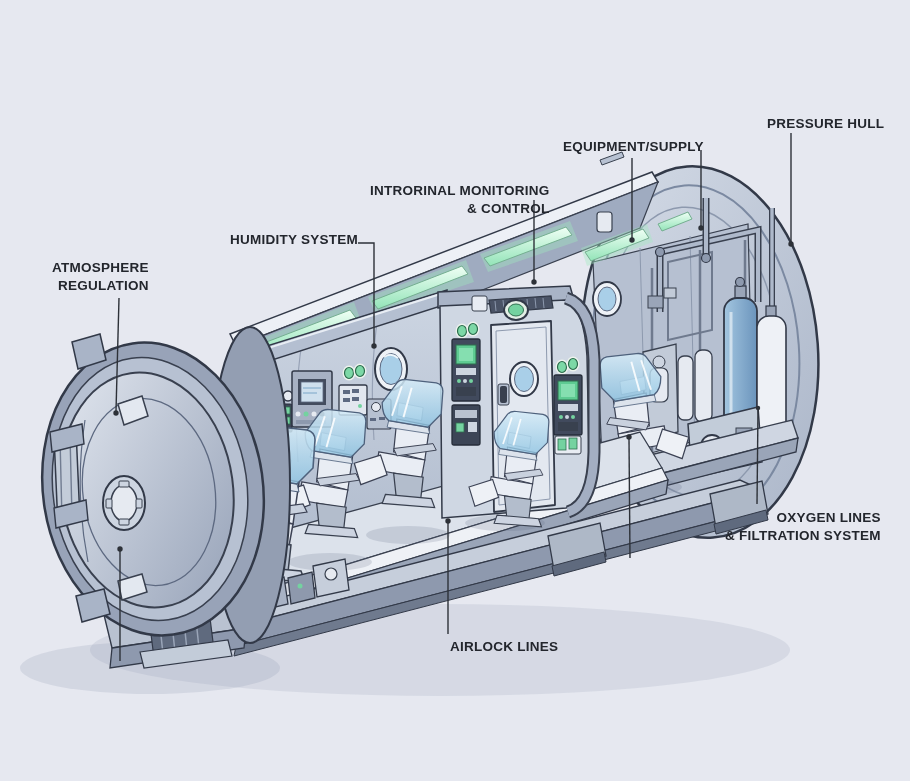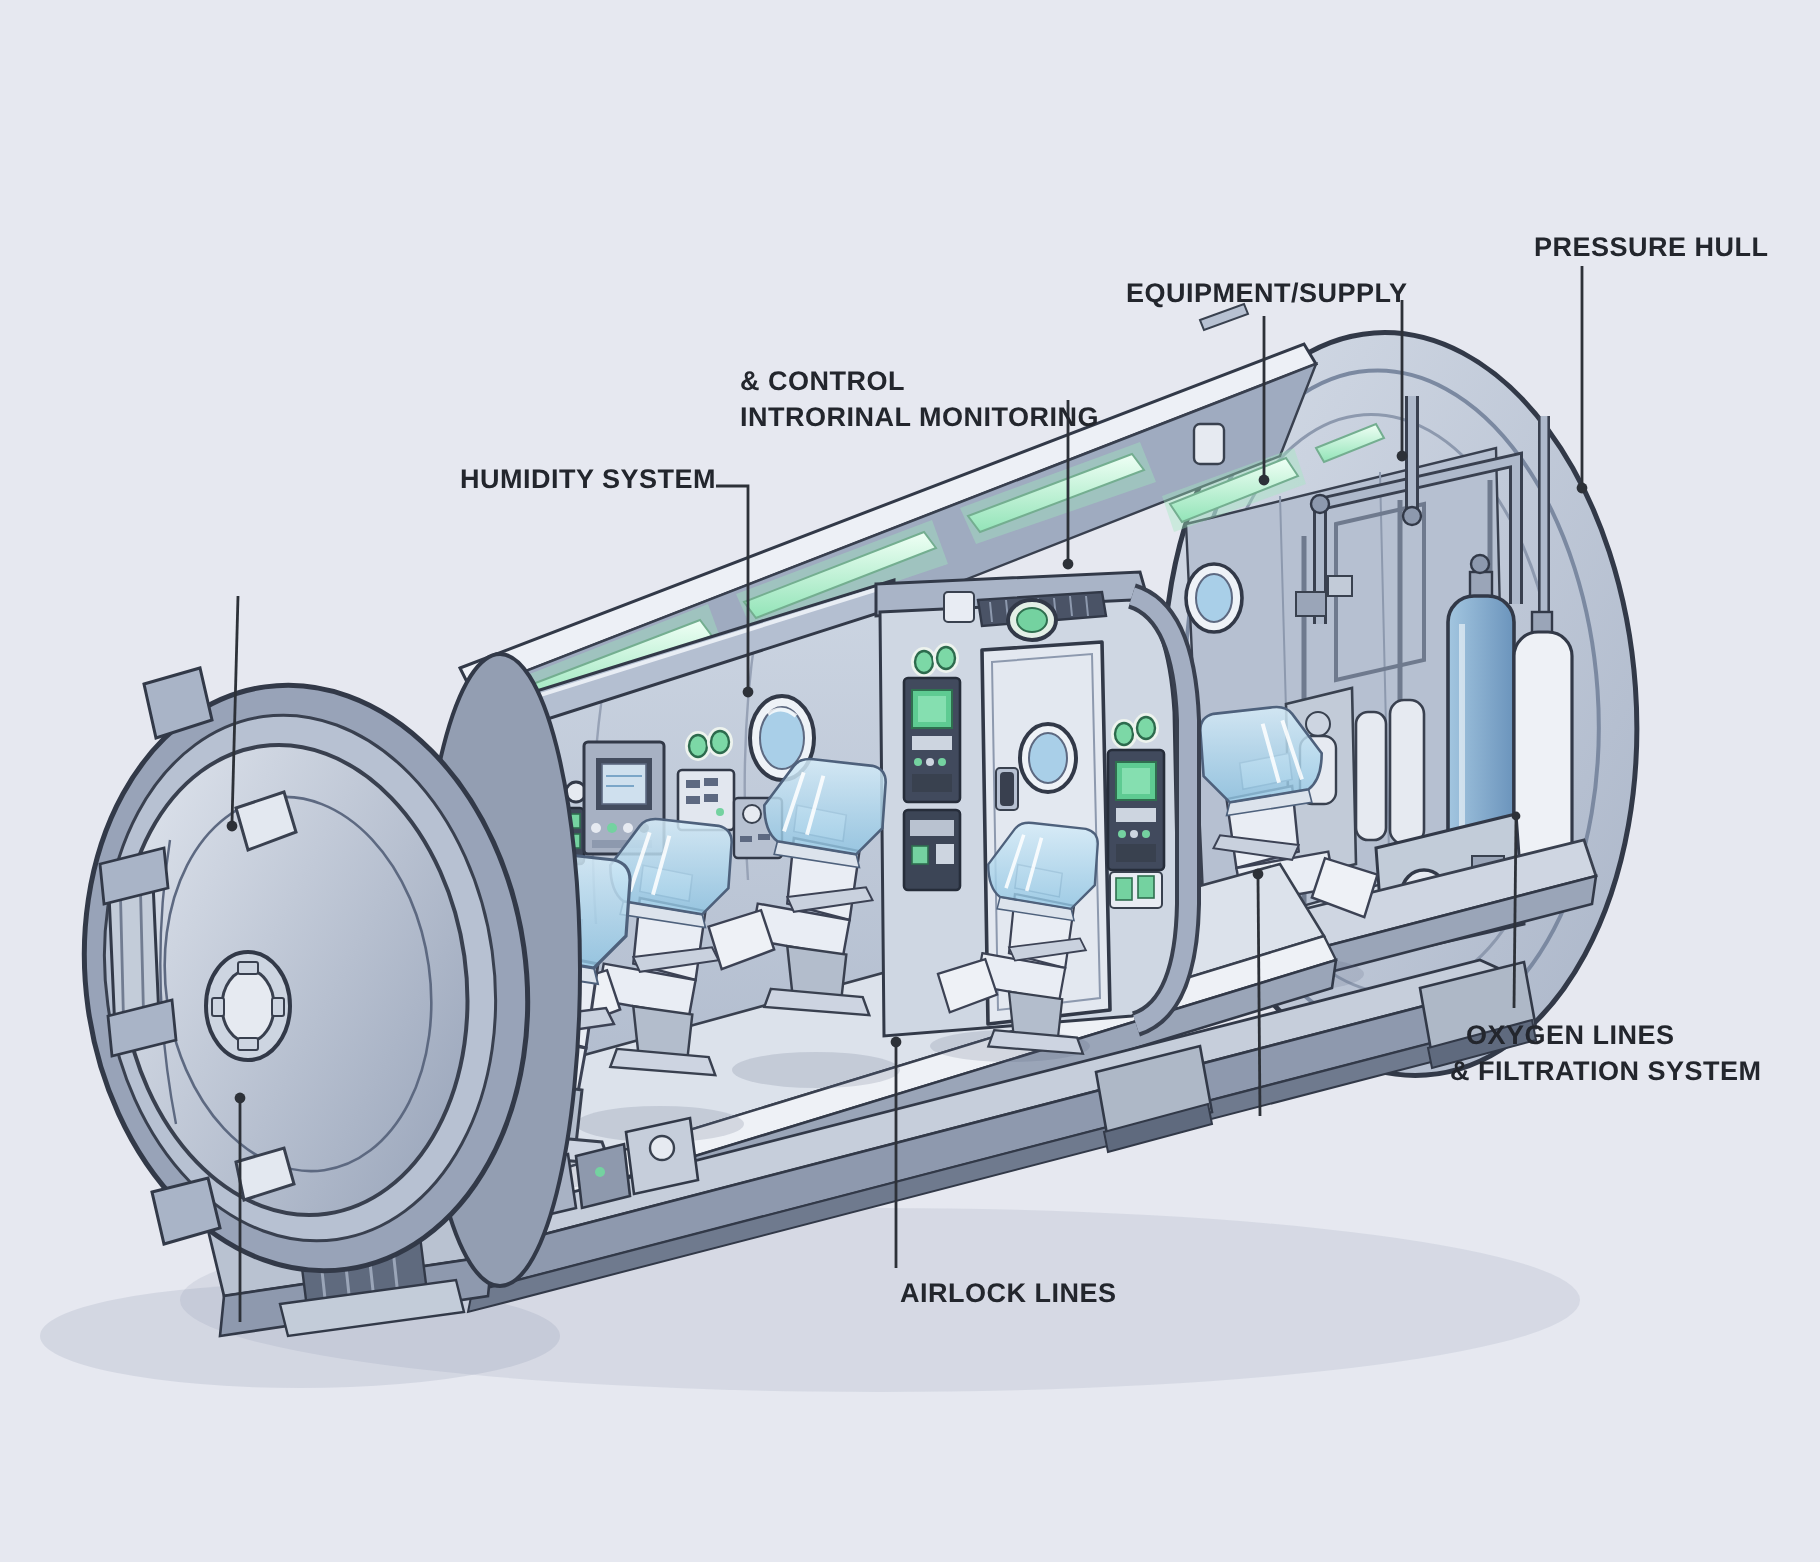--- a/index.html
+++ b/index.html
@@ -2,21 +2,21 @@
 <html><head>
 <meta charset="utf-8">
 <style>
   html,body{margin:0;padding:0;}
   body{width:910px;height:781px;background:#e6e8f0;position:relative;overflow:hidden;
        font-family:"Liberation Sans",sans-serif;}
   #stage{position:absolute;left:0;top:0;width:910px;height:781px;}
   svg{position:absolute;left:0;top:0;}
   .lbl{position:absolute;font:600 13.5px/17.5px "Liberation Sans",sans-serif;
        color:#23262d;letter-spacing:.25px;white-space:nowrap;}
-  .lbl span{display:block;}
+  .lbl span{display:block;text-align:right;}
   #lbl-atmosphere{left:52px;top:259px}
   #lbl-humidity{left:230px;top:231px}
   #lbl-internal{left:370px;top:182px}
   #lbl-equipment{left:563px;top:138px}
   #lbl-hull{left:767px;top:115px}
   #lbl-oxygen{left:725px;top:509px}
   #lbl-oxygen span:first-child{padding-left:8px}
   #lbl-temperature{left:631px;top:562px}
   #lbl-utility{left:450px;top:638px}
   #lbl-hatch{left:50px;top:664px}
@@ -379,26 +379,30 @@
         <circle cx="632" cy="240" r="2.7"></circle>
     <circle cx="701" cy="228" r="2.7"></circle>
         <circle cx="791" cy="244" r="2.7"></circle>
     <circle cx="758" cy="408" r="2.2"></circle>
         <circle cx="629" cy="437" r="2.7"></circle>
     <circle cx="448" cy="521" r="2.7"></circle>
         <circle cx="120" cy="549" r="2.7"></circle>
   </g>
 </svg>
 
+<div class="lbl" id="lbl-atmosphere">
+  <span>ATMOSPHERE</span>
+  <span>REGULATION</span>
+</div>
 <div class="lbl" id="lbl-humidity">
   <span>HUMIDITY SYSTEM</span>
 </div>
 <div class="lbl" id="lbl-internal">
+  <span>INTRORINAL MONITORING</span>
   <span>&amp; CONTROL</span>
-  <span>INTRORINAL MONITORING</span>
 </div>
 <div class="lbl" id="lbl-equipment">
   <span>EQUIPMENT/SUPPLY</span>
 </div>
 <div class="lbl" id="lbl-hull">
   <span>PRESSURE HULL</span>
 </div>
 <div class="lbl" id="lbl-oxygen">
   <span>OXYGEN LINES</span>
   <span>&amp; FILTRATION SYSTEM</span>

